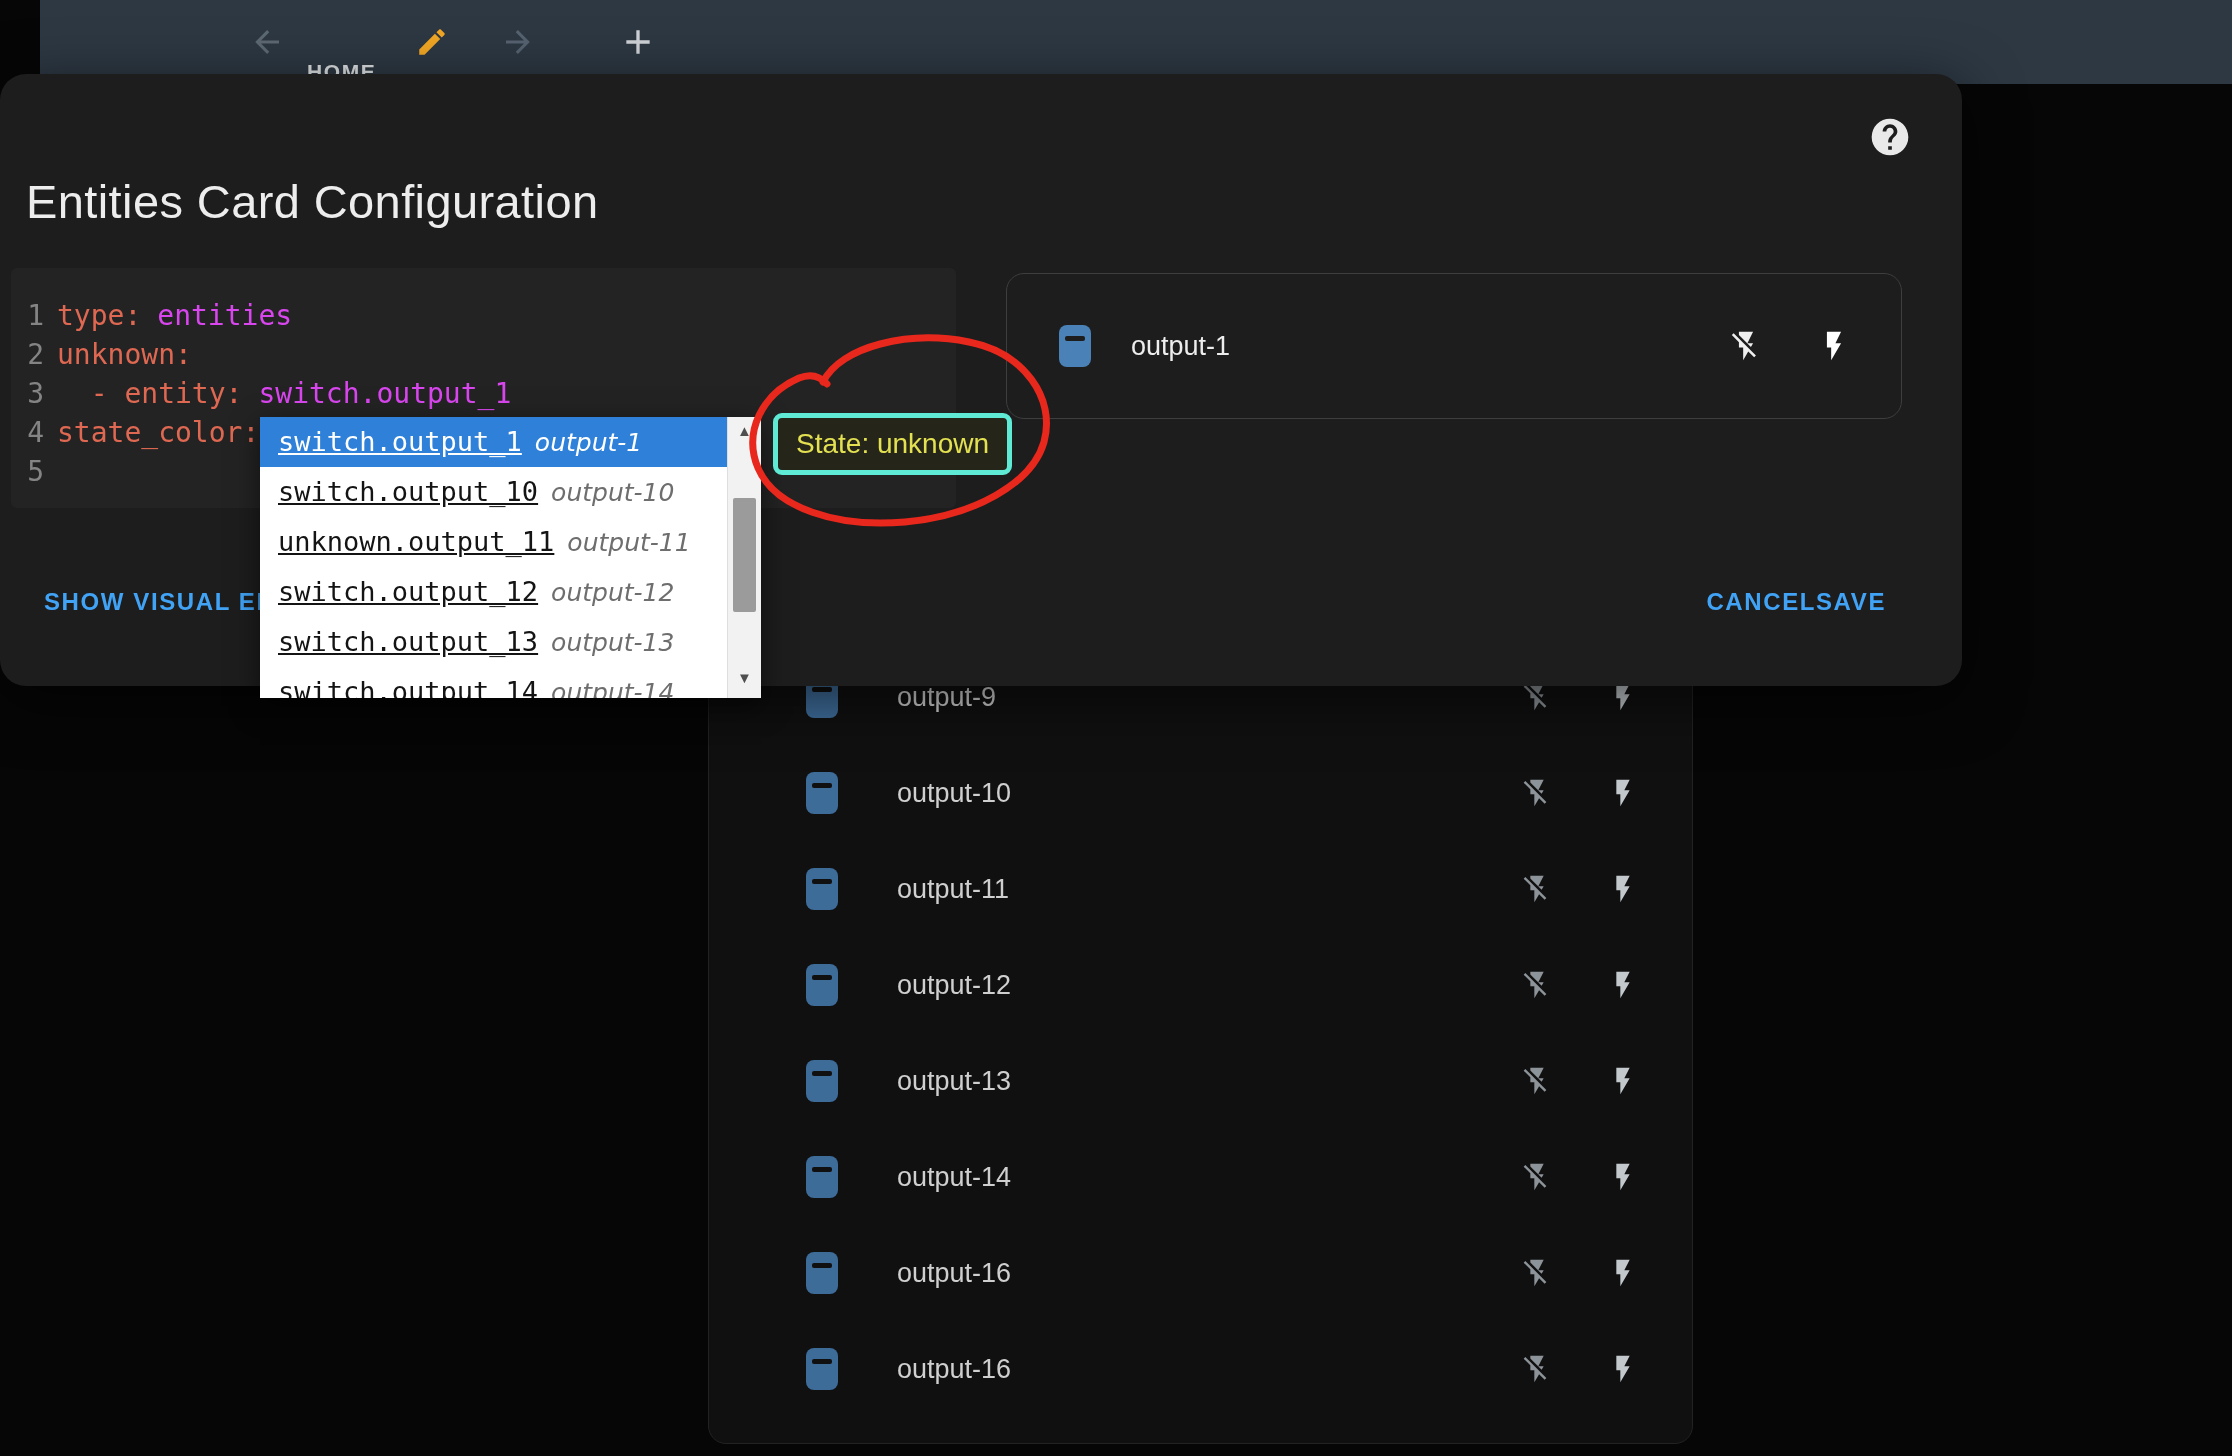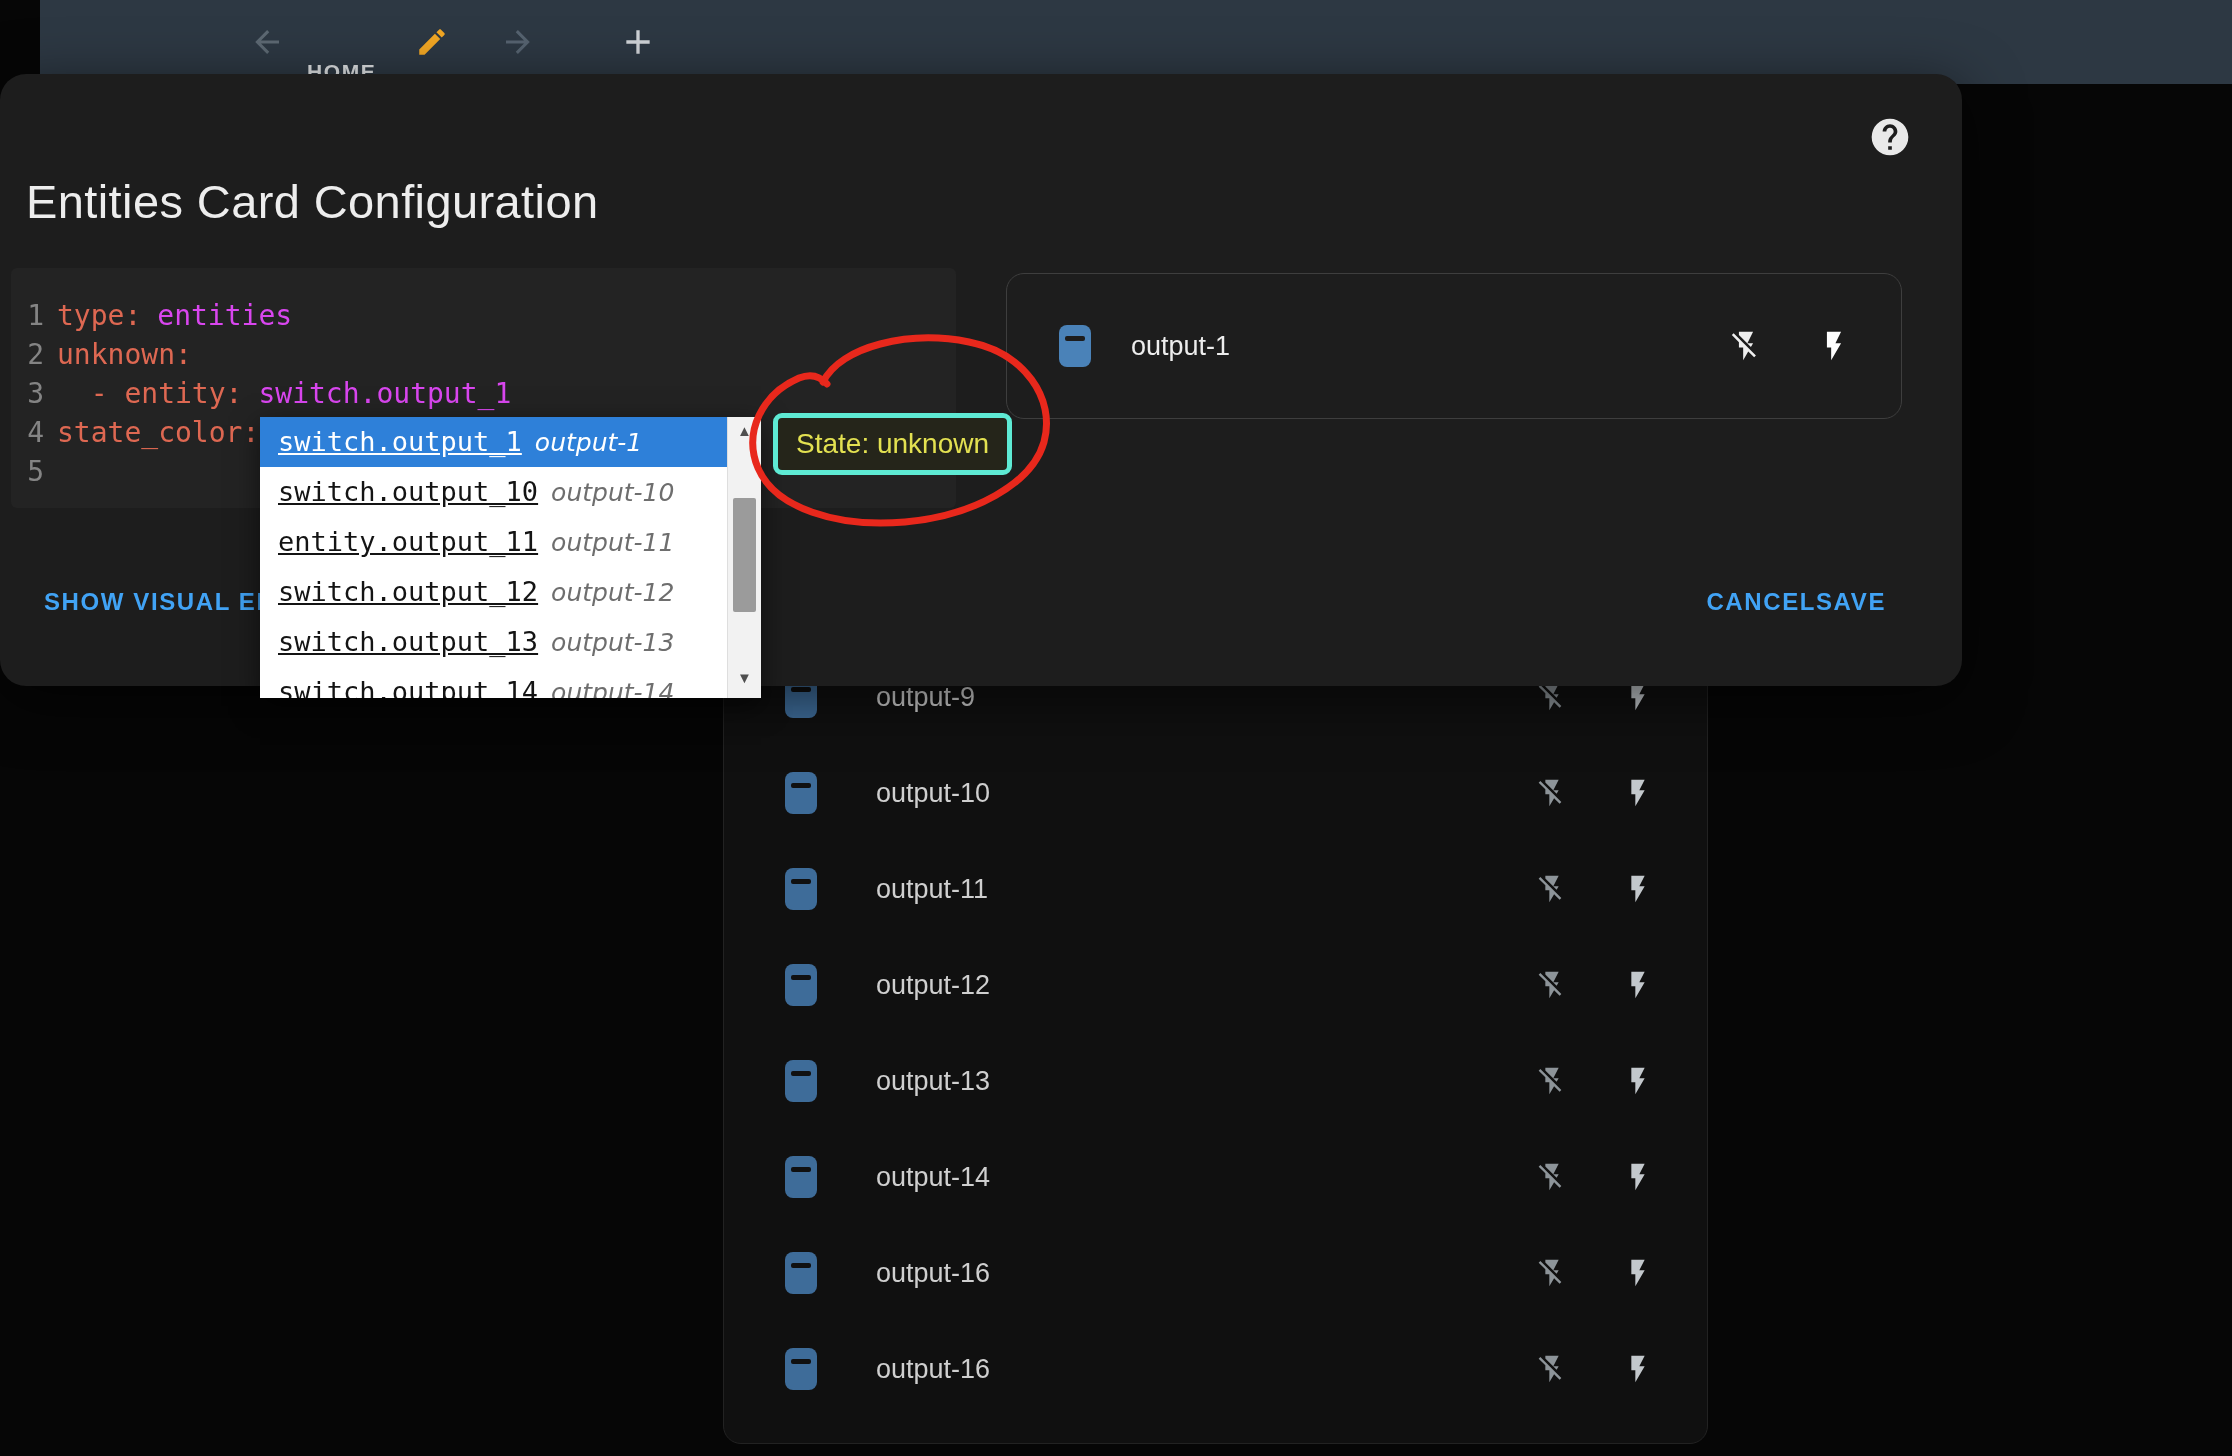--- a/index.html
+++ b/index.html
@@ -51,22 +51,22 @@
   .dd-scroll{position:absolute;right:0;top:0;width:34px;height:100%;background:#f2f2f2;border-left:1px solid #dedede;box-sizing:border-box;}
   .dd-arrow{position:absolute;left:0;width:100%;text-align:center;font-size:15px;color:#4f4f4f;line-height:20px;}
   .dd-arrow.up{top:4px;} .dd-arrow.down{bottom:10px;}
   .dd-thumb{position:absolute;left:5px;right:5px;top:81px;height:114px;background:#9b9b9b;border-radius:2px;}
   
   .tooltip{position:absolute;left:773px;top:413px;height:52px;line-height:52px;padding:0 18px;
     background:#25251a;border:5px solid #5eead4;border-radius:9px;color:#e3e151;font-size:28px;z-index:22;}
   
   .annotation{position:absolute;left:737px;top:320px;width:330px;height:212px;z-index:40;pointer-events:none;}
   
-  .bg-card{position:absolute;left:723px;top:640px;width:985px;height:804px;background:#101010;
-    border:1px solid #222222;border-radius:18px;box-sizing:border-box;padding-top:8px;z-index:1;}
+  .bg-card{position:absolute;left:708px;top:640px;width:985px;height:804px;background:#101010;
+    border:1px solid #222222;border-radius:18px;box-sizing:border-box;padding-top:8px;z-index:1;padding-left:36px;}
   .bg-row{height:96px;display:flex;align-items:center;padding:0 53px 0 61px;}
   .bg-label{color:#cfcfcf;font-size:27px;margin-left:59px;}
   .bg-row .flash-off-svg{fill:#8d9499;}
   .bg-row .flash-svg{fill:#c3c8cc;}
   .pc-row .flash-off-svg{fill:#efefef;}
   .pc-row .flash-svg{fill:#ffffff;}
   .bolt-gap{width:54px;flex:none;}
 </style>
 </head>
 <body>
@@ -256,21 +256,21 @@
 </div>
 
 <div class="dropdown">
   <div class="dd-item selected">
     <span class="dd-id">switch.output_1</span><span class="dd-lbl">output-1</span>
   </div>
   <div class="dd-item">
     <span class="dd-id">switch.output_10</span><span class="dd-lbl">output-10</span>
   </div>
   <div class="dd-item">
-    <span class="dd-id">entity.output_11</span><span class="dd-lbl">output-11</span>
+    <span class="dd-id">unknown.output_11</span><span class="dd-lbl">output-11</span>
   </div>
   <div class="dd-item">
     <span class="dd-id">switch.output_12</span><span class="dd-lbl">output-12</span>
   </div>
   <div class="dd-item">
     <span class="dd-id">switch.output_13</span><span class="dd-lbl">output-13</span>
   </div>
   <div class="dd-item">
     <span class="dd-id">switch.output_14</span><span class="dd-lbl">output-14</span>
   </div>

